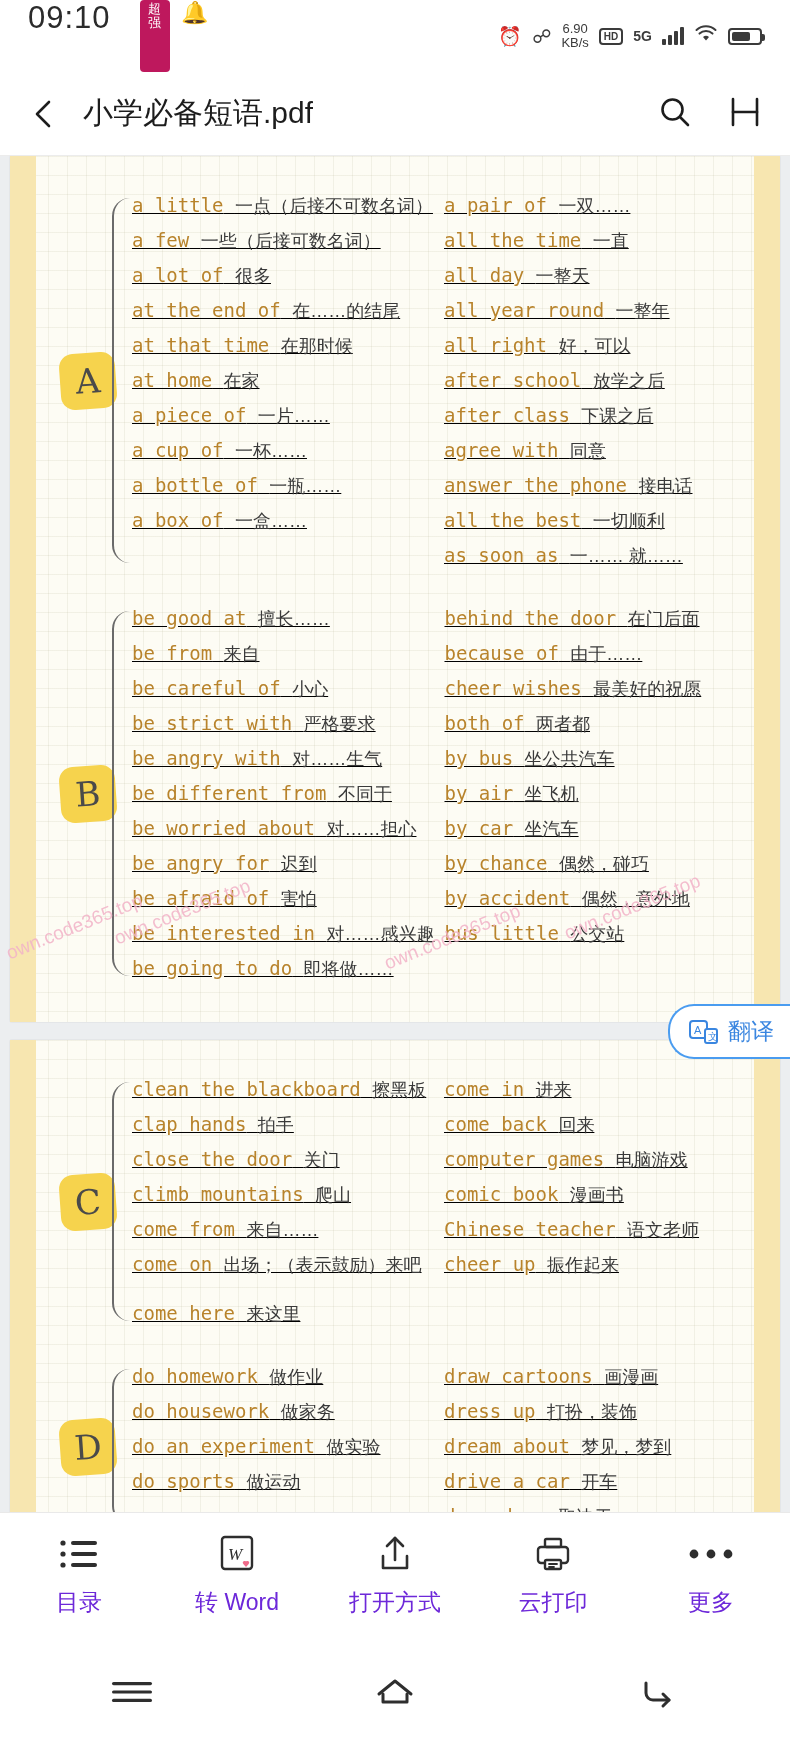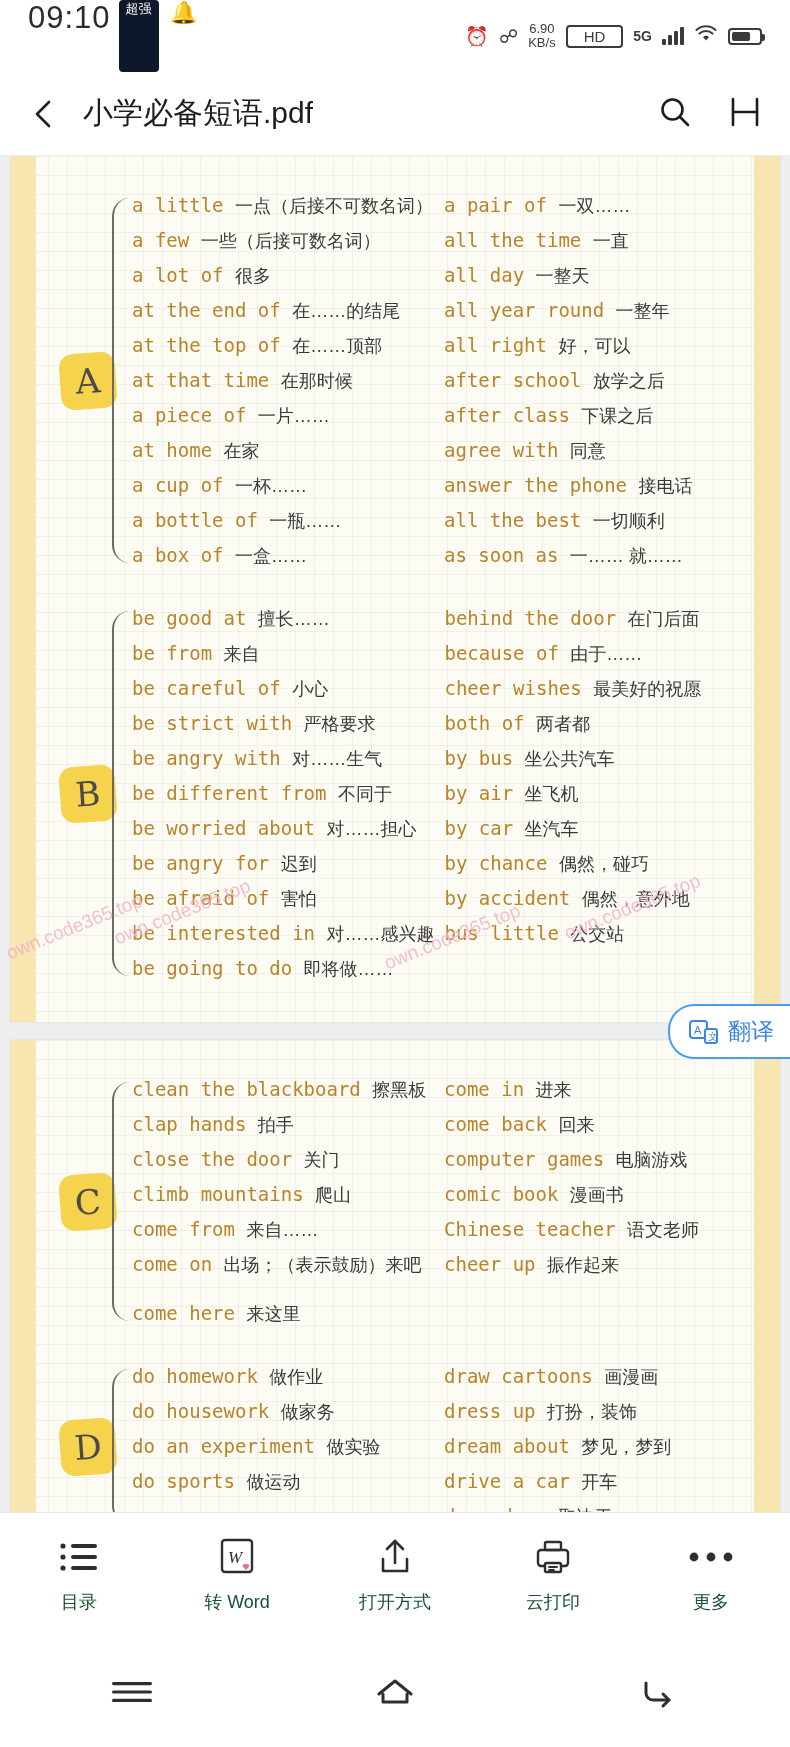--- a/index.html
+++ b/index.html
@@ -17,51 +17,51 @@
     display: flex;
     padding: 0 28px;
     background: #ffffff;
   }
   .status-time {
     font-size: 31px;
     color: #2b2b2b;
     letter-spacing: 1px;
   }
   .status-badge {
-    margin-left: 8px;
-    background: #0f172a;
+    margin-left: 29px;
+    background: #be185d;
     color: #fff;
     font-size: 13px;
     border-radius: 4px;
     padding: 2px 4px;
     line-height: 1.1;
-    width: 40px;
+    width: 30px;
     text-align: center;
   }
   .status-bell { margin-left: 12px; font-size: 22px; color: #3aa2e8; }
   .status-right {
     margin-left: auto;
     display: flex;
     align-items: center;
     gap: 10px;
     color: #3b3b3b;
     font-size: 19px;
   }
   .kb {
     font-size: 13px;
     line-height: 1.05;
     text-align: center;
     color: #3b3b3b;
   }
   .sq {
     border: 2px solid #3b3b3b;
     border-radius: 4px;
-    font-size: 15px;
-    font-weight: normal;
-    padding: 1px 16px;
+    font-size: 10px;
+    font-weight: bold;
+    padding: 1px 3px;
   }
   .sig-5g { font-size: 14px; font-weight: bold; }
   .bars {
     display: inline-flex; align-items: flex-end; gap: 2px; height: 18px;
   }
   .bars i { display: block; width: 4px; background: #3b3b3b; border-radius: 1px; }
   .bars i:nth-child(1) { height: 6px; }
   .bars i:nth-child(2) { height: 10px; }
   .bars i:nth-child(3) { height: 14px; }
   .bars i:nth-child(4) { height: 18px; }
@@ -158,21 +158,21 @@
     width: 18px;
     border-left: 2px solid #6a6a6a;
     border-top-left-radius: 18px;
     border-bottom-left-radius: 18px;
   }
   .cols {
     flex: 1;
     display: flex;
     gap: 10px;
   }
-  .col { flex: 1; }
+  .col { flex: 1; text-decoration: underline; }
   .entry {
     font-size: 19px;
     line-height: 1.0;
     padding: 8px 0;
     white-space: nowrap;
     font-family: "DejaVu Sans Mono", monospace;
   }
   .en { color: #b8832b; }
   .zh {
     color: #3a3a3a;
@@ -222,21 +222,21 @@
     display: flex;
     align-items: center;
   }
   .tool {
     flex: 1;
     display: flex;
     flex-direction: column;
     align-items: center;
     gap: 12px;
   }
-  .tool-label { font-size: 18px; color: #14532d; }
+  .tool-label { font-size: 23px; color: #6d28d9; }
   .tool-ico { height: 42px; display: flex; align-items: center; justify-content: center; }
 
   
   .navbar {
     position: absolute;
     left: 0; right: 0; bottom: 0;
     height: 110px;
     background: #ffffff;
     display: flex;
     align-items: center;
@@ -309,24 +309,23 @@
         <div class="letter-col">
           <div class="letter-badge">A</div>
           <div class="brace"></div>
         </div>
         <div class="cols">
           <div class="col">
             <div class="entry"><span class="en">a little</span> <span class="zh">一点（后接不可数名词）</span></div>
             <div class="entry"><span class="en">a few</span> <span class="zh">一些（后接可数名词）</span></div>
             <div class="entry"><span class="en">a lot of</span> <span class="zh">很多</span></div>
             <div class="entry"><span class="en">at the end of</span> <span class="zh">在……的结尾</span></div>
-            <div class="entry"><span class="en">at the top of</span> <span class="zh">在……顶部</span></div>
             <div class="entry"><span class="en">at that time</span> <span class="zh">在那时候</span></div>
+            <div class="entry"><span class="en">at home</span> <span class="zh">在家</span></div>
             <div class="entry"><span class="en">a piece of</span> <span class="zh">一片……</span></div>
-            <div class="entry"><span class="en">at home</span> <span class="zh">在家</span></div>
             <div class="entry"><span class="en">a cup of</span> <span class="zh">一杯……</span></div>
             <div class="entry"><span class="en">a bottle of</span> <span class="zh">一瓶……</span></div>
             <div class="entry"><span class="en">a box of</span> <span class="zh">一盒……</span></div>
           </div>
           <div class="col">
             <div class="entry"><span class="en">a pair of</span> <span class="zh">一双……</span></div>
             <div class="entry"><span class="en">all the time</span> <span class="zh">一直</span></div>
             <div class="entry"><span class="en">all day</span> <span class="zh">一整天</span></div>
             <div class="entry"><span class="en">all year round</span> <span class="zh">一整年</span></div>
             <div class="entry"><span class="en">all right</span> <span class="zh">好，可以</span></div>

